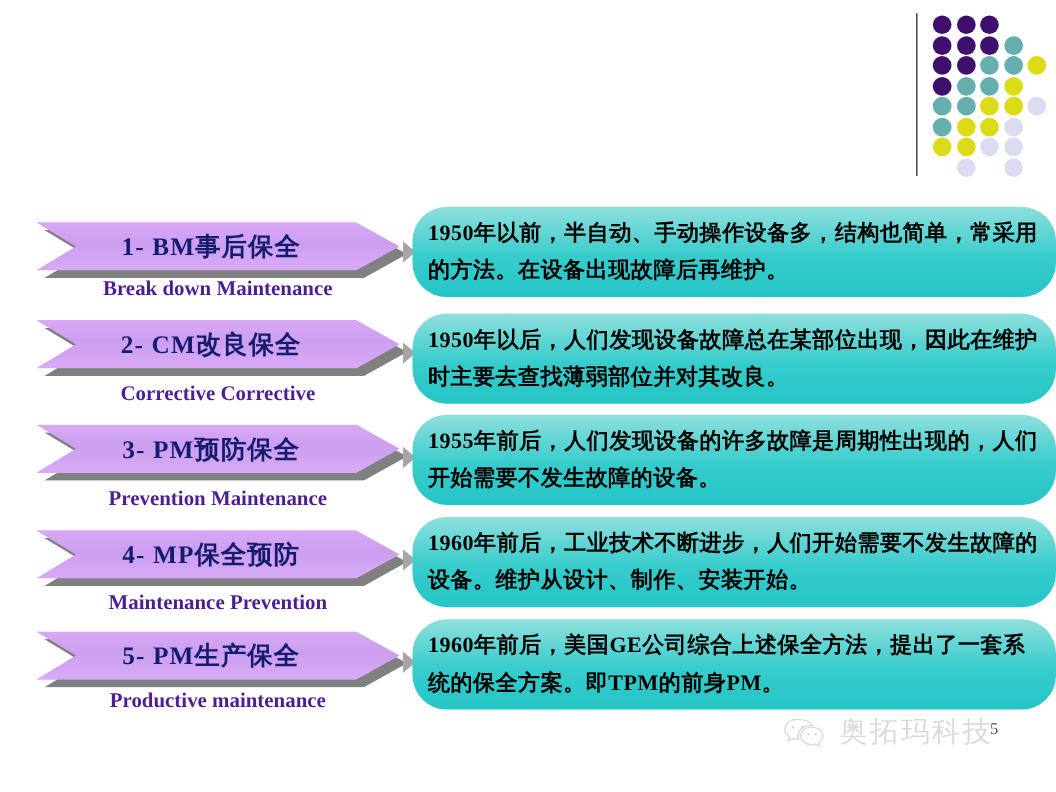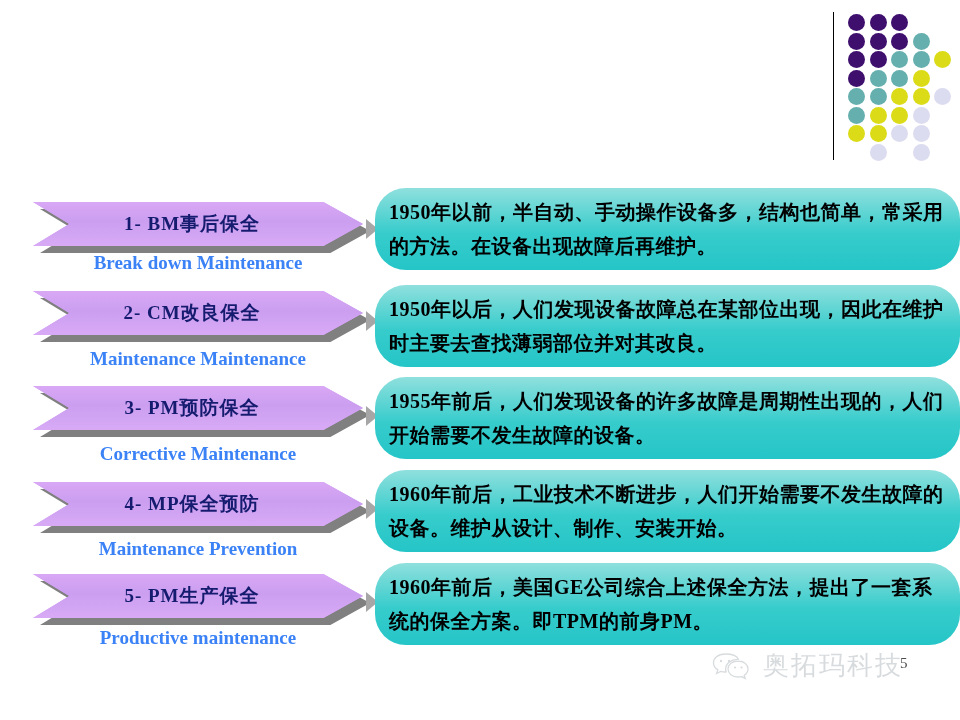--- a/index.html
+++ b/index.html
@@ -110,35 +110,35 @@
   .arrow-shape {
     background: linear-gradient(to bottom, #d9a8f5 0%, #cb9ef0 45%, #d8aaf6 100%);
     background-color: #cf9ff2;
     display: flex;
     align-items: center;
     justify-content: center;
   }
   .arrow-label {
     font-family: "Liberation Serif", "DejaVu Serif", serif;
     font-weight: bold;
-    font-size: 19px;
+    font-size: 23px;
     color: #151b6e;
     white-space: nowrap;
     letter-spacing: 1px;
     padding-right: 12px;
   }
   .arrow-sub {
     position: absolute;
     left: 33px;
     width: 330px;
     text-align: center;
     font-family: "Liberation Serif", "DejaVu Serif", serif;
     font-weight: bold;
     font-size: 19px;
-    color: #3b82f6;
+    color: #4c1d95;
     white-space: nowrap;
   }
 
   
   .desc-box {
     position: absolute;
     left: 375px;
     width: 585px;
     background: linear-gradient(to bottom, #8fe0dd 0%, #37cccc 55%, #25c5c7 100%);
     padding: 7px 10px 7px 14px;
@@ -249,32 +249,32 @@
         <div class="feed-arrow" style="top: 219px;"></div>
         <div class="desc-box" style="top: 188px; min-height: 82px;">1950年以前，半自动、手动操作设备多，结构也简单，常采用的方法。在设备出现故障后再维护。</div>
       </div>
       <div class="row">
         <div class="arrow-wrap" style="top: 291px;">
           <div class="arrow-shadow"></div>
           <div class="arrow-shape">
             <span class="arrow-label">2-  CM改良保全</span>
           </div>
         </div>
-        <div class="arrow-sub" style="top: 348px;">Maintenance Maintenance</div>
+        <div class="arrow-sub" style="top: 348px;">Corrective Corrective</div>
         <div class="feed-arrow" style="top: 311px;"></div>
         <div class="desc-box" style="top: 285px; min-height: 72px;">1950年以后，人们发现设备故障总在某部位出现，因此在维护时主要去查找薄弱部位并对其改良。</div>
       </div>
       <div class="row">
         <div class="arrow-wrap" style="top: 386px;">
           <div class="arrow-shadow"></div>
           <div class="arrow-shape">
             <span class="arrow-label">3-  PM预防保全</span>
           </div>
         </div>
-        <div class="arrow-sub" style="top: 443px;">Corrective Maintenance</div>
+        <div class="arrow-sub" style="top: 443px;">Prevention Maintenance</div>
         <div class="feed-arrow" style="top: 406px;"></div>
         <div class="desc-box" style="top: 377px; min-height: 78px;">1955年前后，人们发现设备的许多故障是周期性出现的，人们开始需要不发生故障的设备。</div>
       </div>
       <div class="row">
         <div class="arrow-wrap" style="top: 482px;">
           <div class="arrow-shadow"></div>
           <div class="arrow-shape">
             <span class="arrow-label">4-  MP保全预防</span>
           </div>
         </div>

